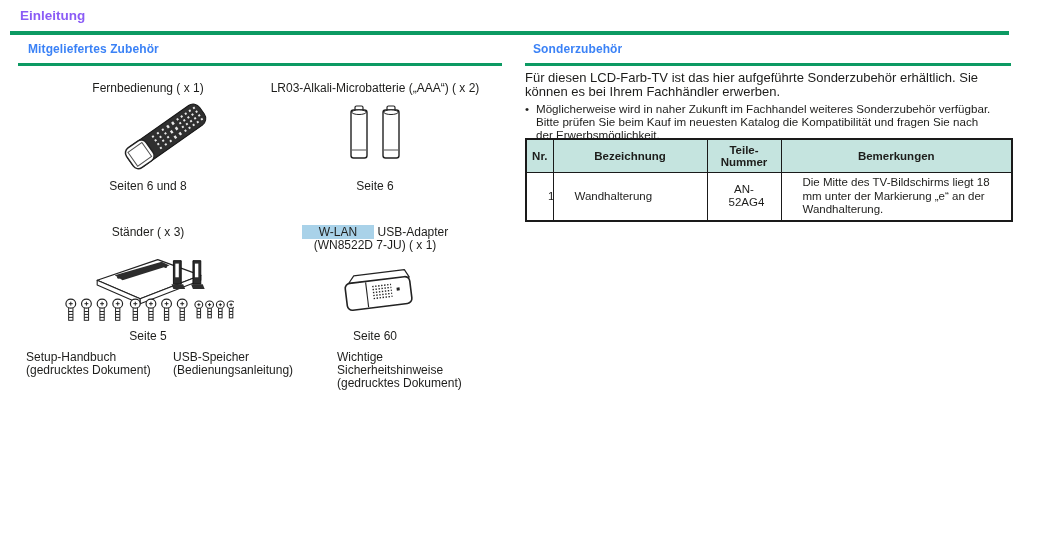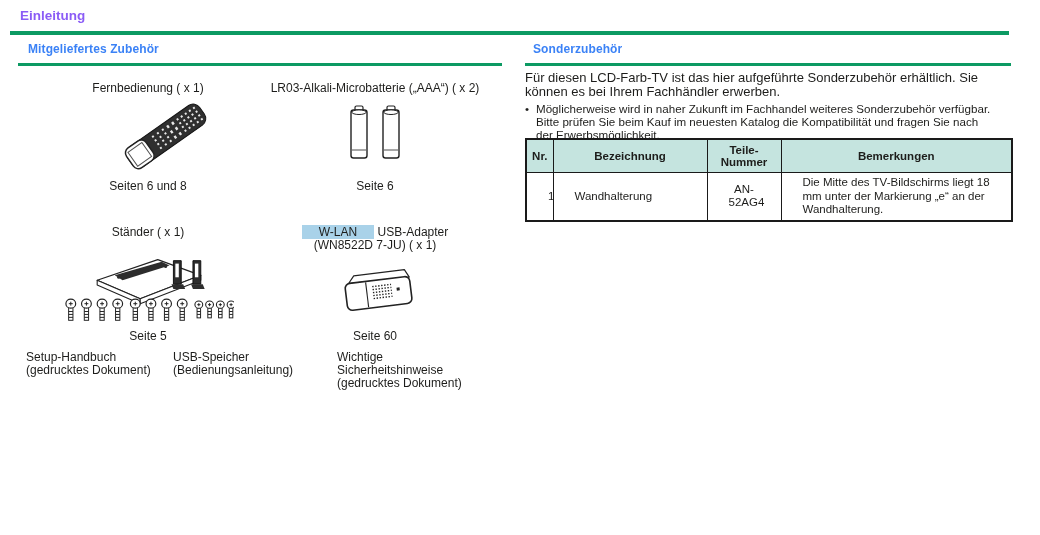--- a/index.html
+++ b/index.html
@@ -75,21 +75,21 @@
       <rect x="49" y="2" width="8" height="5" rx="1.5" stroke-width="1.2"></rect>
       <rect x="45" y="6" width="16" height="48" rx="2.5" stroke-width="1.4"></rect>
       <ellipse cx="53" cy="8.2" rx="7.2" ry="2.3" stroke-width="1"></ellipse>
       <line x1="46" y1="46" x2="60" y2="46" stroke-width="0.8"></line>
     </g>
   </svg>
 
   <div class="abs page-ref center" style="left:0;top:137px;width:260px;">Seiten 6 und 8</div>
   <div class="abs page-ref center" style="left:238px;top:137px;width:238px;">Seite 6</div>
 
-  <div class="abs item-label center" style="left:0;top:184px;width:260px;">Ständer ( x 1)</div>
+  <div class="abs item-label center" style="left:0;top:184px;width:260px;">Ständer ( x 3)</div>
   <div class="abs item-label center" style="left:238px;top:184px;width:238px;">
     <span class="hl">W-LAN</span><span> USB-Adapter</span>
   </div>
   <div class="abs item-label center" style="left:238px;top:197px;width:238px;">(WN8522D 7-JU) ( x 1)</div>
 
   <svg class="abs" style="left:44px;top:211px;" width="172" height="74" viewBox="0 0 176 74">
     <g stroke-linejoin="round">
       <polygon points="36,27 98,6 142,22 80,46" fill="#ffffff" stroke="#222222" stroke-width="1.3"></polygon>
       <polygon points="36,27 80,46 80,51 36,32" fill="#ffffff" stroke="#222222" stroke-width="1.1"></polygon>
       <polygon points="80,46 142,22 142,27 80,51" fill="#ffffff" stroke="#222222" stroke-width="1.1"></polygon>

